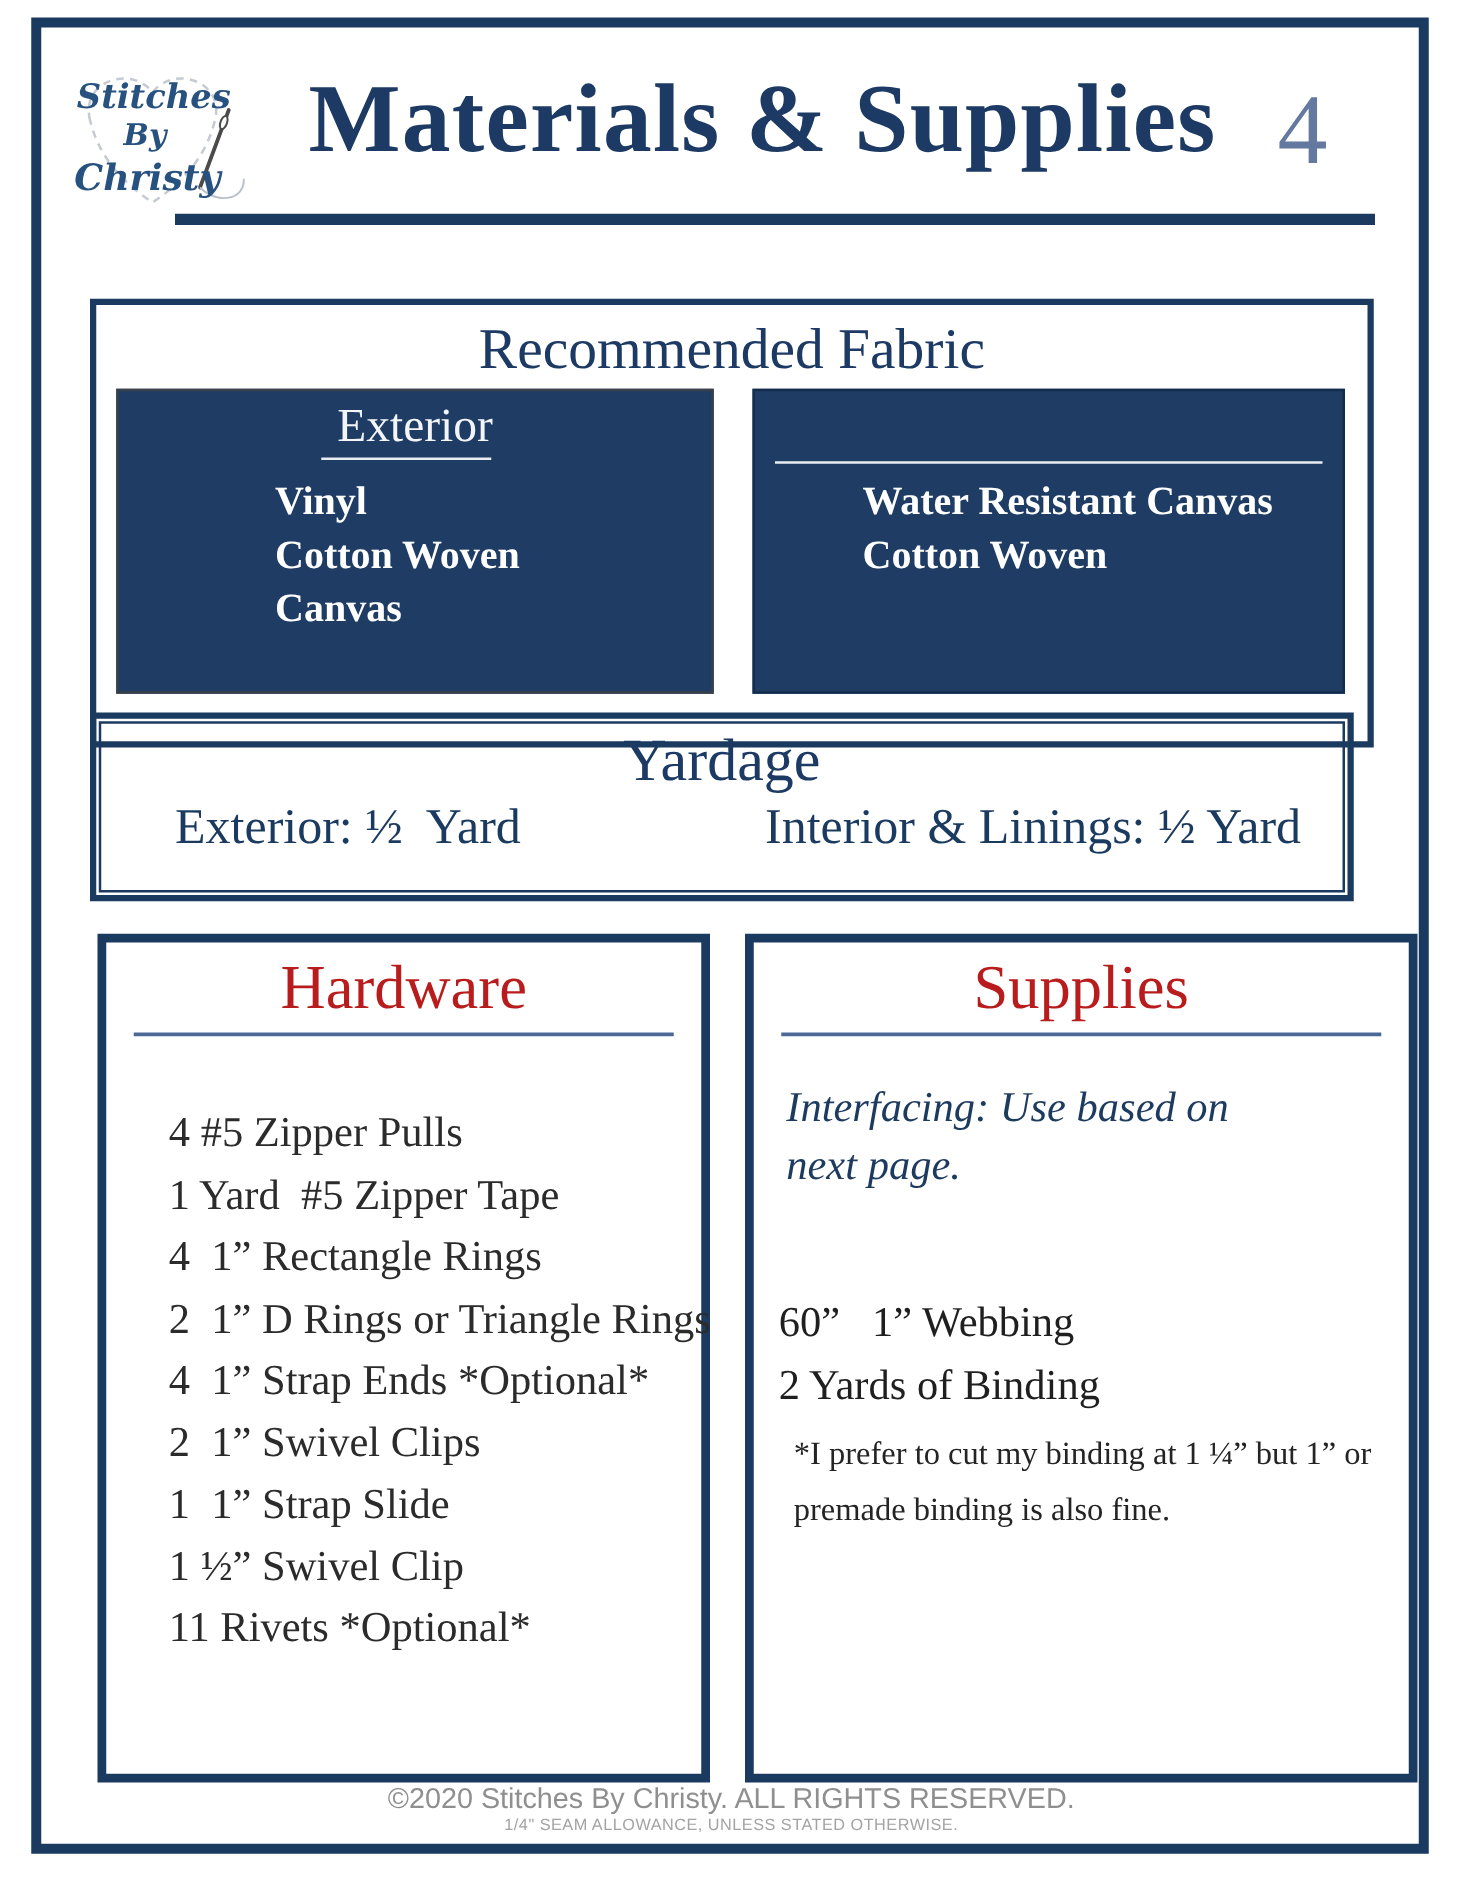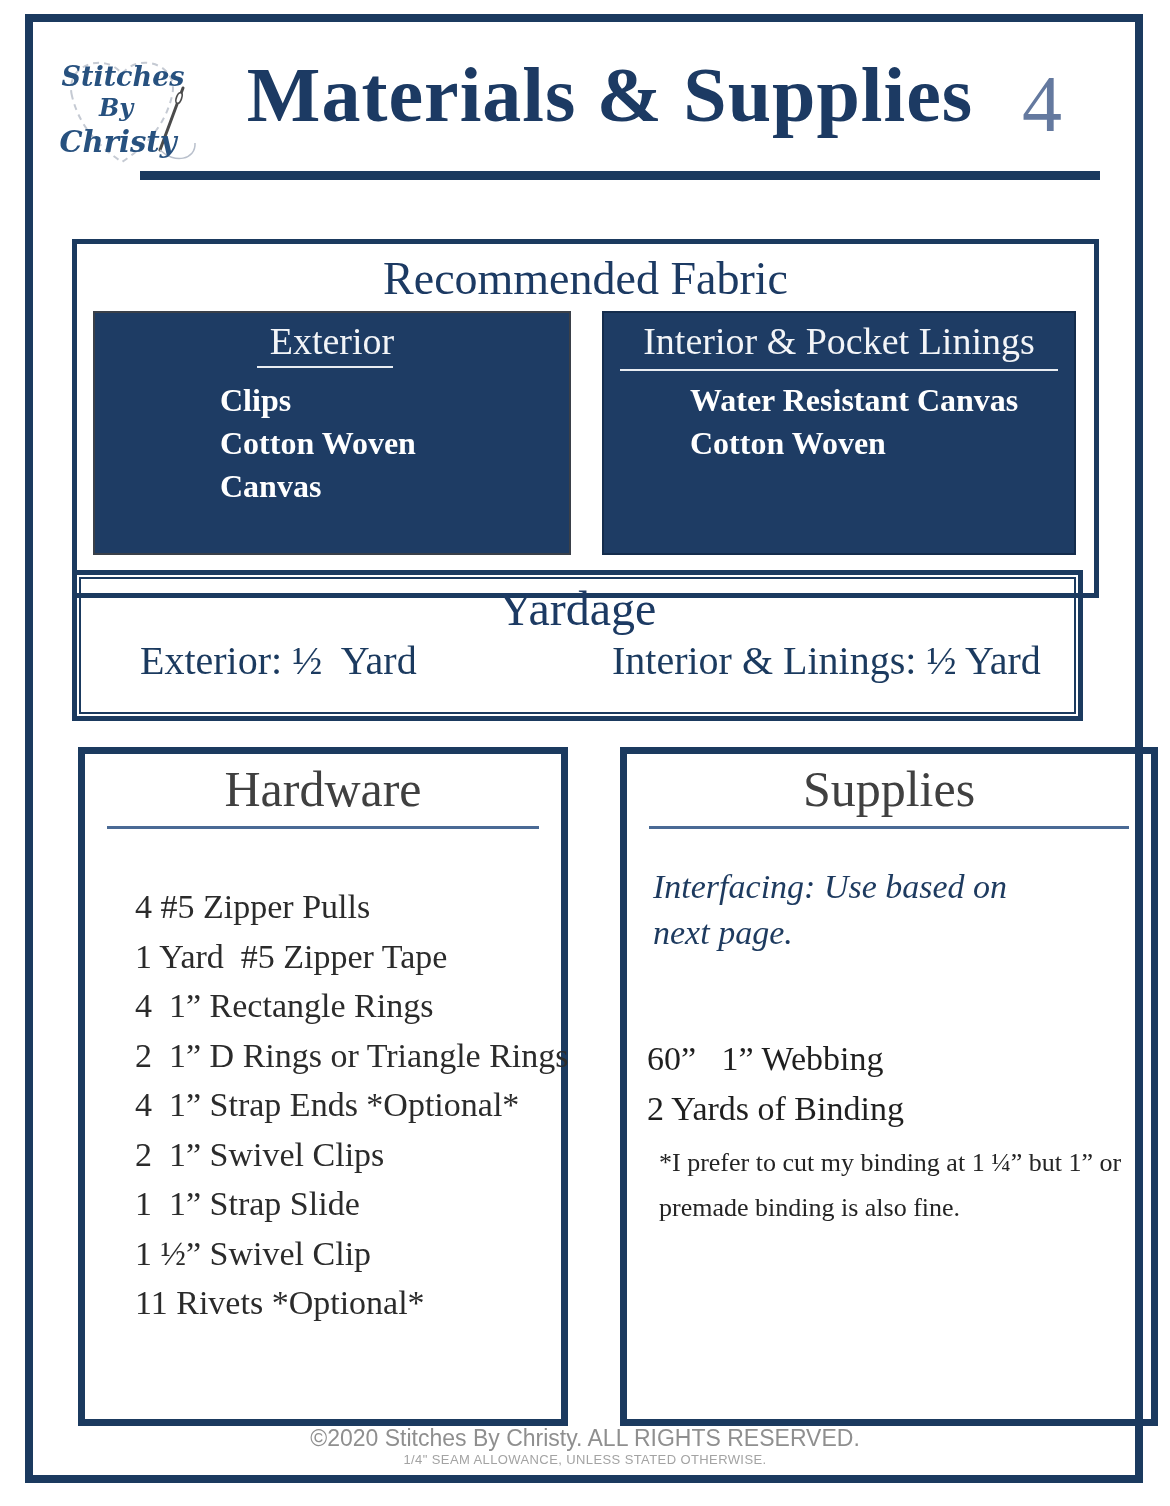--- a/index.html
+++ b/index.html
@@ -41,22 +41,22 @@
   .fab-item{font-size:32px;font-weight:bold;line-height:43px;white-space:pre;}
   
   .yd-box{left:72px;top:570px;width:1011px;height:151px;border:5px solid var(--navy);}
   .yd-inner{position:absolute;inset:2px;border:2px solid var(--navy);}
   .yd-title{left:0;right:0;top:6px;text-align:center;font-size:48px;color:#1c3a63;}
   .yd-ext{left:63px;top:62px;font-size:40px;white-space:pre;}
   .yd-int{left:535px;top:62px;font-size:40px;white-space:pre;}
   
   .col-box{top:747px;height:679px;border:7px solid var(--navy);}
   .hw-box{left:78px;width:490px;}
-  .sp-box{left:620px;width:538px;}
-  .col-title{left:0;right:0;top:6px;text-align:center;font-size:50px;color:#404040;}
+  .sp-box{left:596px;width:538px;}
+  .col-title{left:0;right:0;top:6px;text-align:center;font-size:50px;color:#b91c1c;}
   .col-rule{left:22px;right:22px;top:72px;height:3px;background:var(--rule-blue);}
   .hw-list{left:50px;right:4px;top:128px;color:var(--ink);}
   .hw-item{font-size:34px;line-height:49.5px;white-space:pre;}
   .sp-para{left:26px;top:110px;width:410px;color:#1d3a5f;font-style:italic;}
   .sp-para-line{font-size:34px;line-height:46px;}
   .sp-items{left:20px;top:280px;color:#1f1f1f;}
   .sp-item{font-size:34px;line-height:50px;white-space:pre;}
   .sp-note{left:16px;top:386px;width:444px;color:#242424;}
   .sp-note-line{font-size:26px;line-height:45px;white-space:pre;margin-left:16px;}
   
@@ -93,28 +93,27 @@
   <div class="abs page-number">4</div>
   <div class="abs header-rule"></div>
 
   <div class="abs rf-box">
     <div class="abs rf-title">Recommended Fabric</div>
 
     <div class="abs fabric-fill fabric-ext">
       <div class="abs fab-title">Exterior</div>
       <div class="abs fab-rule-ext"></div>
       <div class="abs fab-items fab-items-ext">
-          <div class="fab-item">Clips</div>
+          <div class="fab-item">Vinyl</div>
           <div class="fab-item">Cotton Woven</div>
           <div class="fab-item">Canvas</div>
         </div>
     </div>
 
     <div class="abs fabric-fill fabric-int">
-      <div class="abs fab-title">Interior &amp; Pocket Linings</div>
       <div class="abs fab-rule-int"></div>
       <div class="abs fab-items fab-items-int">
           <div class="fab-item">Water Resistant Canvas</div>
           <div class="fab-item">Cotton Woven</div>
         </div>
     </div>
   </div>
 
   <div class="abs yd-box">
     <div class="yd-inner"></div>

